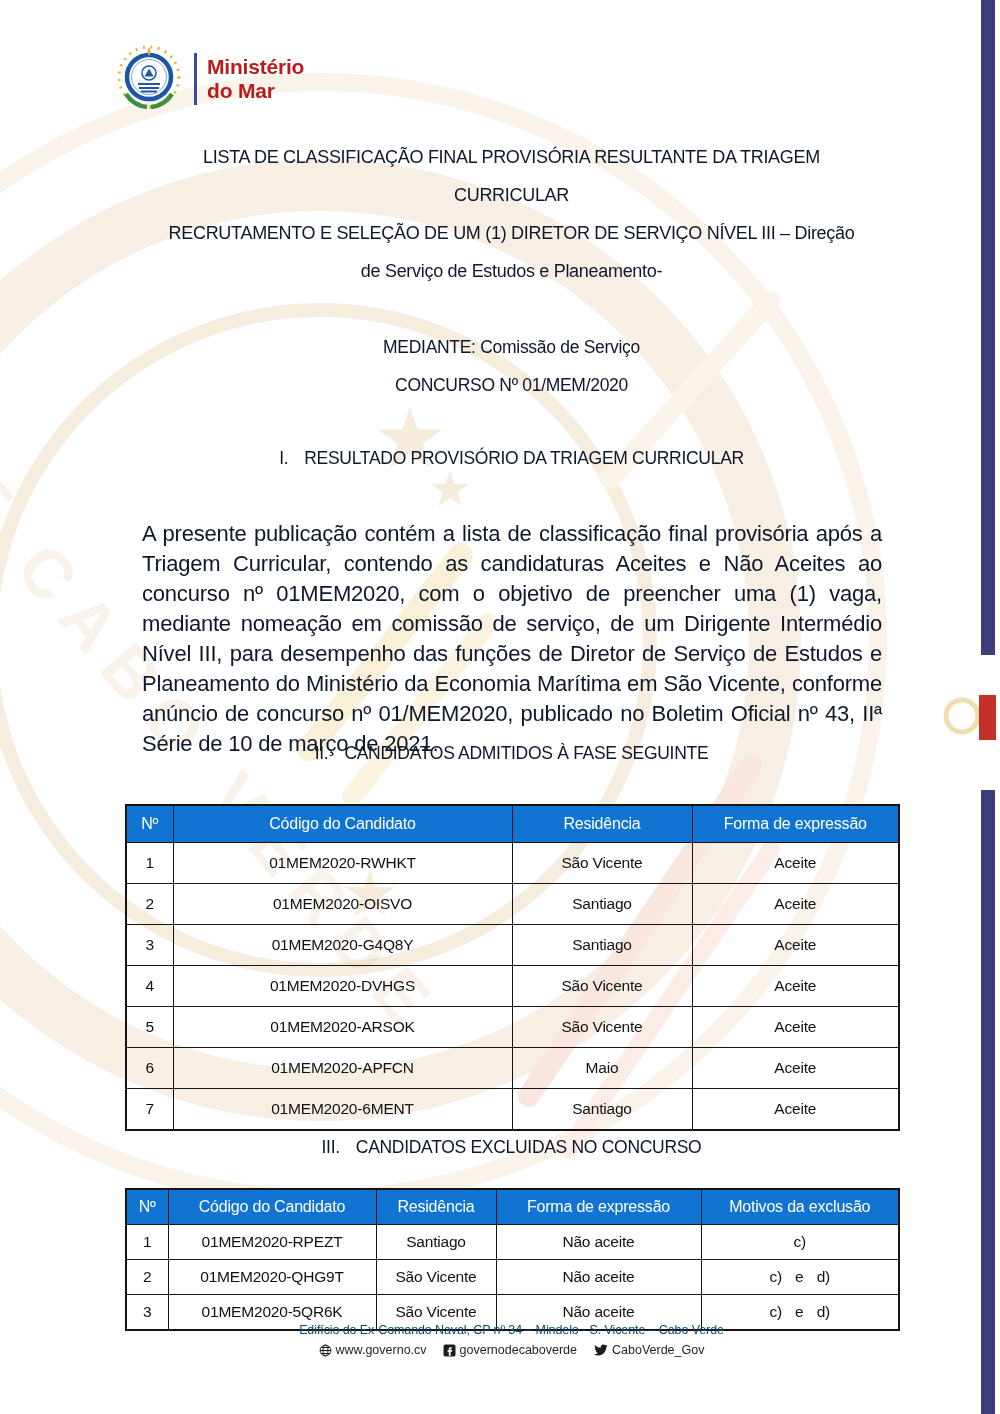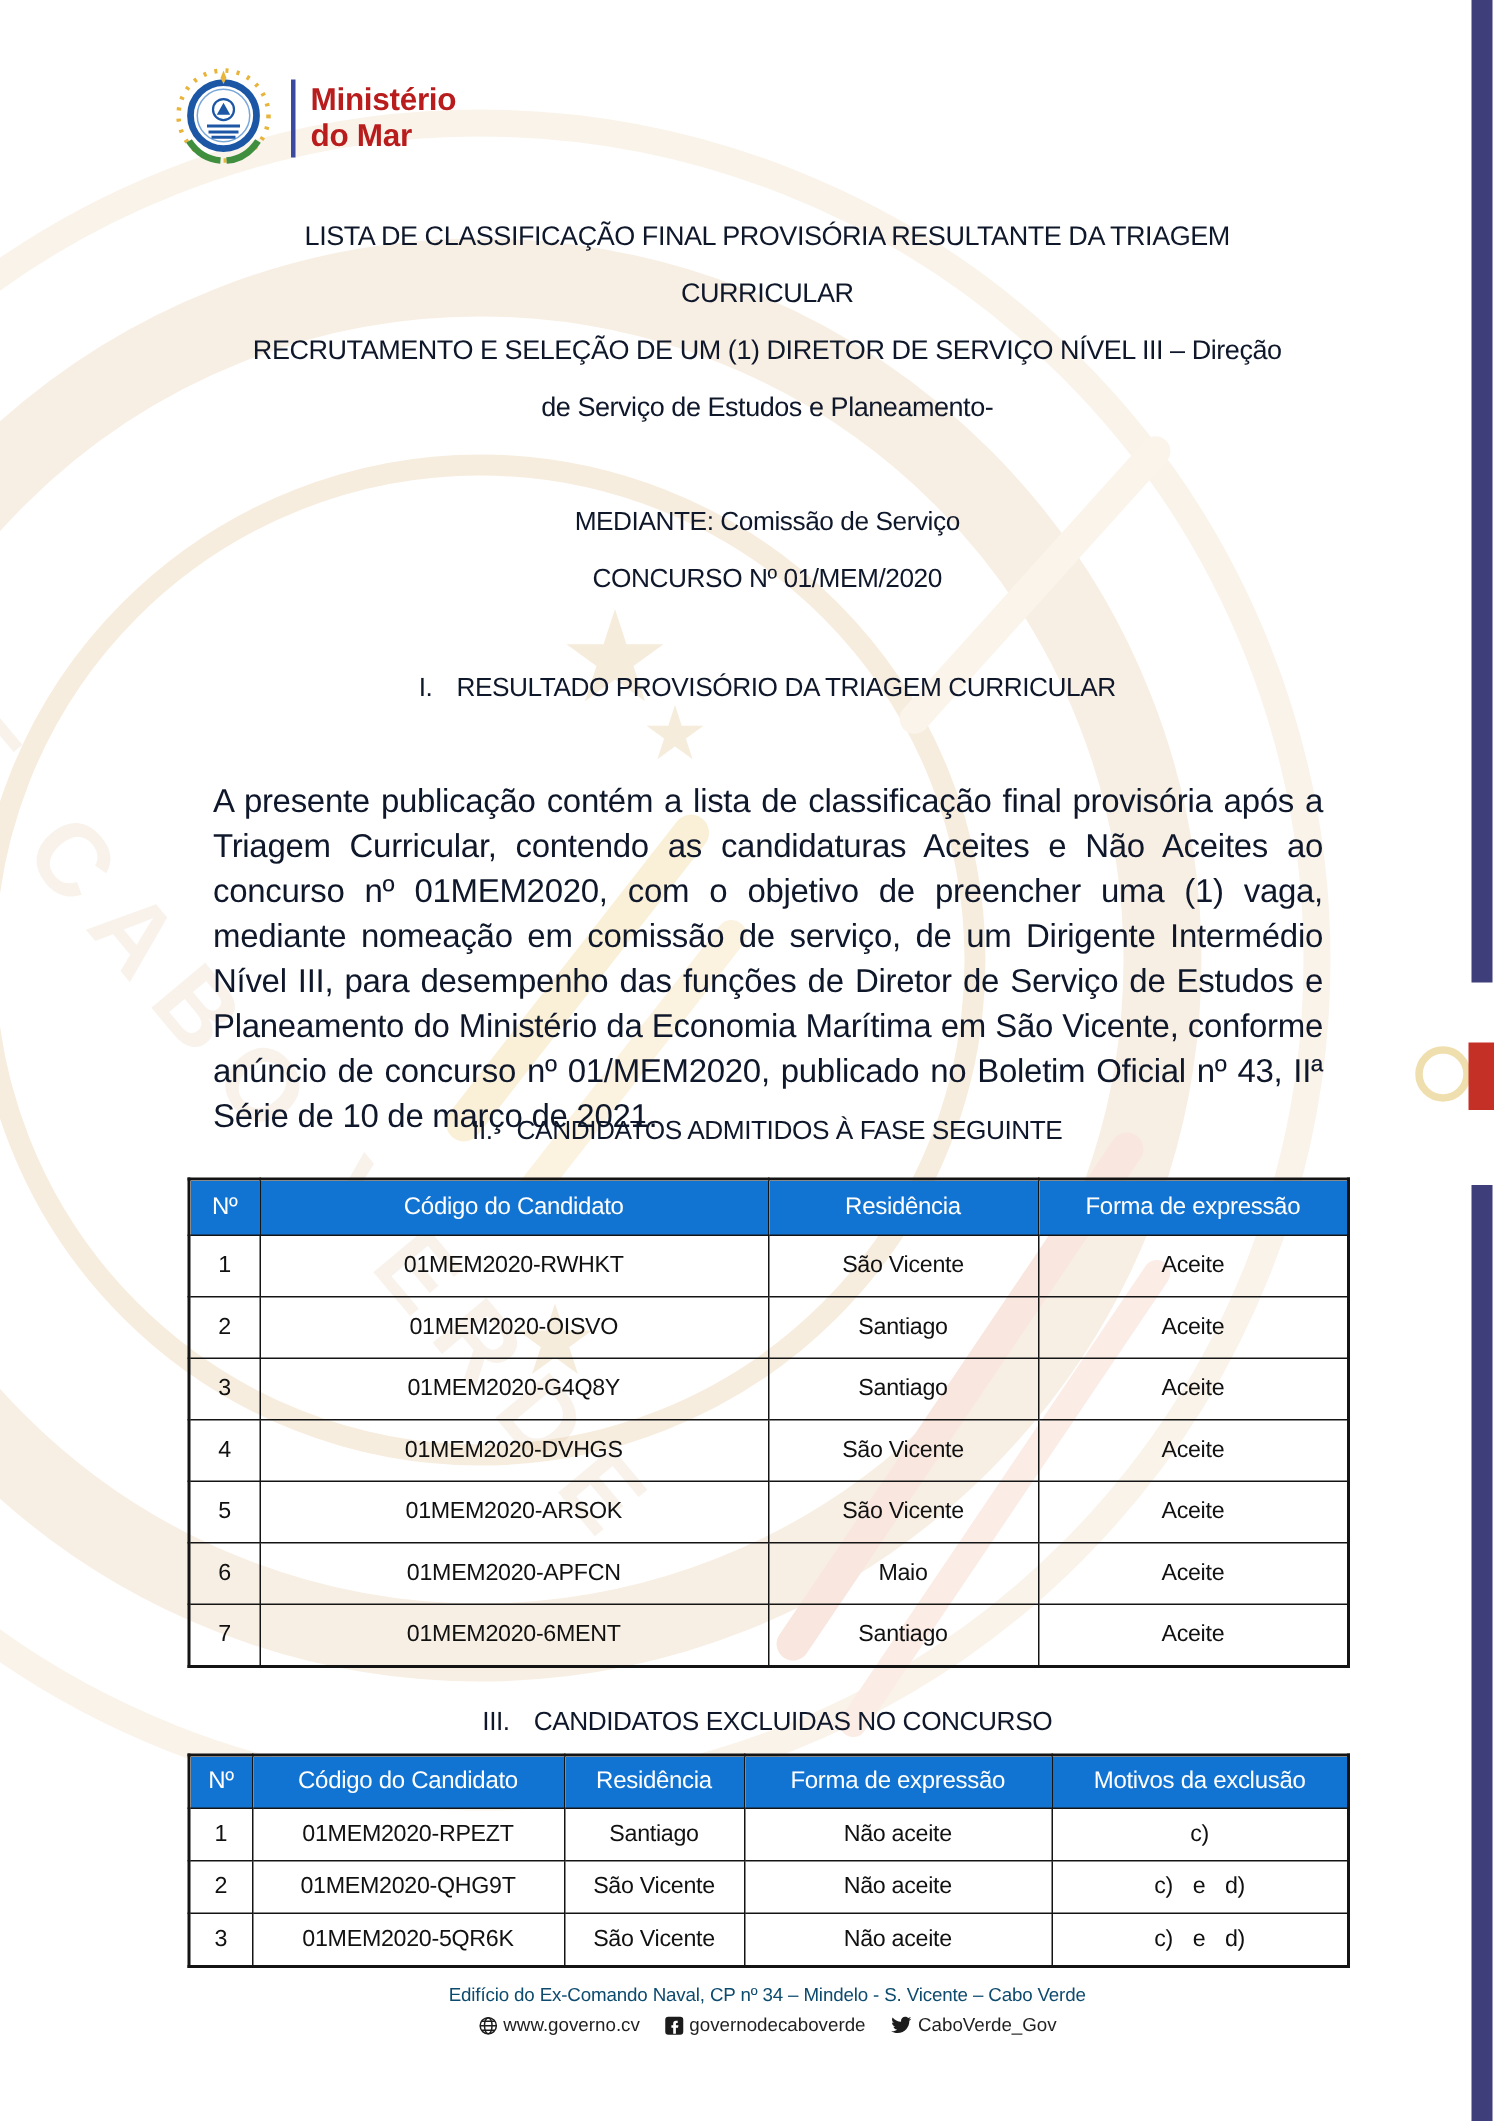--- a/index.html
+++ b/index.html
@@ -38,21 +38,21 @@
   }
   
   .logo{position:absolute;left:114px;top:44px;display:flex;align-items:center;}
   .logo-divider{width:3px;height:52px;background:#3b4aa0;margin:0 10px 0 10px;}
   .logo-text{font-size:21px;font-weight:700;color:#b91c1c;line-height:24px;letter-spacing:-0.2px;}
   
   table{border-collapse:collapse;position:absolute;left:125px;table-layout:fixed;}
   .t2{top:785px;width:773px;}
   .t3{top:1169px;width:773px;}
   th,td{border:1px solid #141414;text-align:center;overflow:hidden;}
-  table{border:2px solid #141414;}
+  table{border:2px solid #141414;margin-top:19px;}
   th{background:#1274d2;color:#ffffff;font-weight:400;font-size:16px;letter-spacing:-0.2px;}
   td{font-size:15.5px;color:#111111;background:transparent;letter-spacing:-0.2px;}
   .t2 th{height:34px;}
   .t2 td{height:38px;}
   .t3 th{height:32px;}
   .t3 td{height:32px;}
   .t3 td.motive{word-spacing:9px;}
   
   .footer-address{
     position:absolute;left:125px;top:1323px;width:773px;text-align:center;

